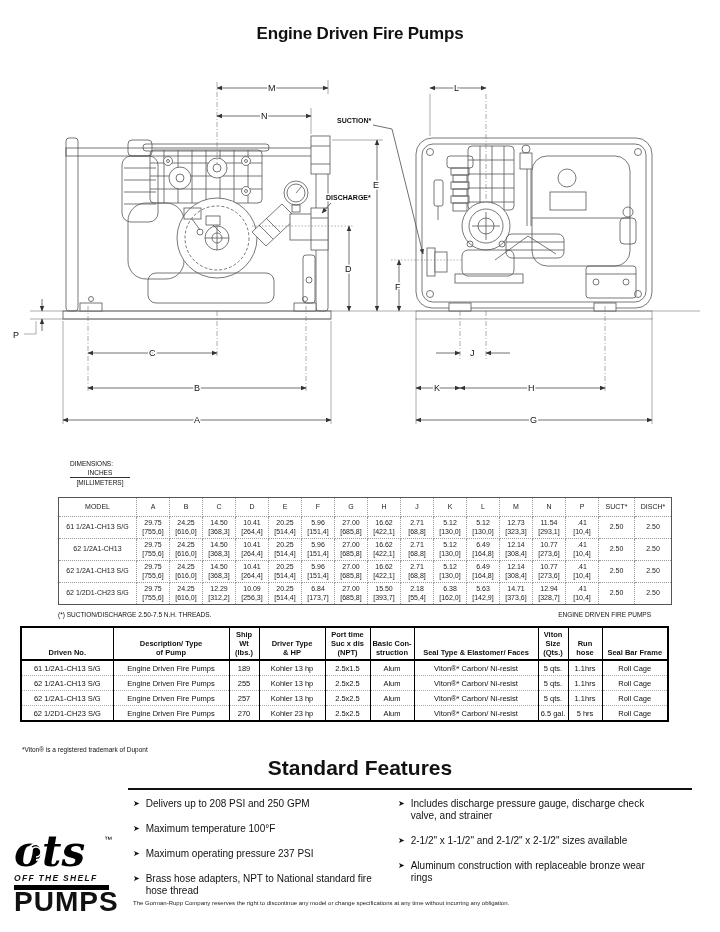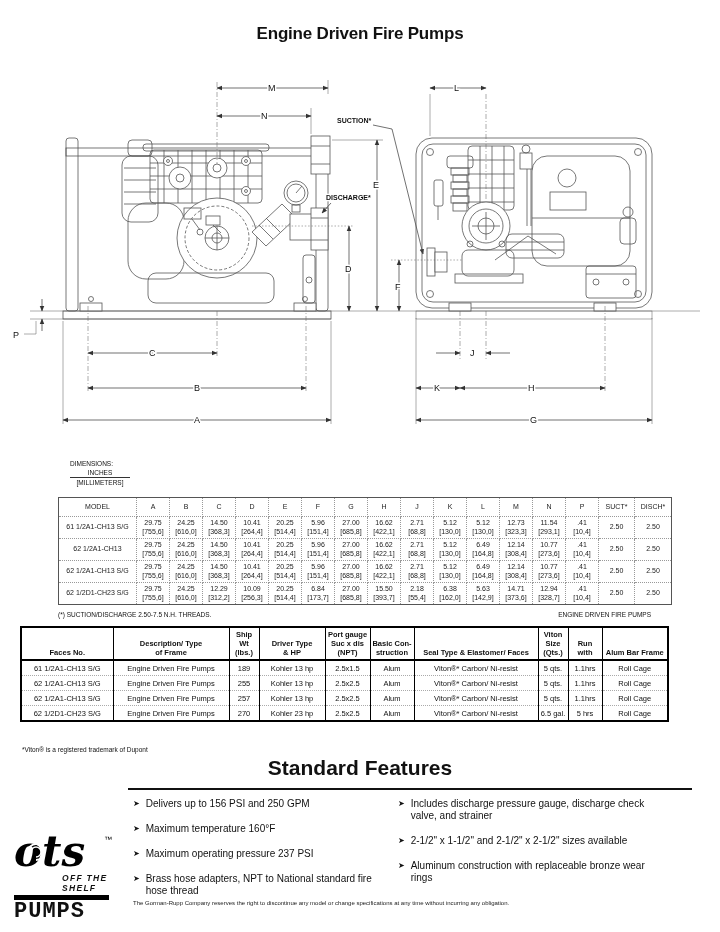--- a/index.html
+++ b/index.html
@@ -44,23 +44,23 @@
   #sfhead{left:0;top:756px;width:720px;text-align:center;font-size:21px;font-weight:bold;}
   #sfrule{left:128px;top:788px;width:564px;height:2px;background:#111;}
   .feat{font-size:10px;line-height:12px;}
   #featL{left:133px;top:798px;width:258px;}
   #featR{left:398px;top:798px;width:268px;}
   .feat ul{margin:0;padding:0;list-style:none;}
   .feat li{display:flex;margin-bottom:13px;}
   .feat .blt{font-size:8px;margin-right:6px;line-height:12px;flex:0 0 auto;}
   
   #logo{left:14px;top:830px;width:100px;}
-  #brandline{font-size:8.5px;font-weight:bold;font-style:italic;letter-spacing:1.3px;margin-top:-3px;margin-left:48px;}
+  #brandline{font-size:8.5px;font-weight:bold;font-style:italic;letter-spacing:1.3px;margin-top:-3px;}
   #brandbar{width:95px;height:5px;background:#000;margin-top:2px;}
-  #brandword{font-size:22px;font-weight:bold;letter-spacing:1px;line-height:24px;font-family:Liberation Mono, monospace;}
+  #brandword{font-size:28px;font-weight:bold;letter-spacing:1px;line-height:24px;}
   #pageno{left:14px;top:953px;font-size:8.5px;font-weight:normal;}
   #fineprint{left:133px;top:900px;width:560px;font-size:6px;color:#222;}
 </style>
 </head>
 <body>
 
 <div id="title" class="abs">Engine Driven Fire Pumps</div>
 
 <svg id="drawings" class="abs" width="720" height="392" viewBox="0 0 720 392">
   <defs>
@@ -468,40 +468,40 @@
       <col style="width:66px">
     <col style="width:45px">
       <col style="width:44px">
       <col style="width:124px">
       <col style="width:30px">
     <col style="width:34px">
       <col style="width:66px">
   </colgroup>
   <thead>
       <tr>
-        <th>Faces No.</th>
+        <th>Driven No.</th>
         <th>Description/ Type
-of Frame</th>
+of Pump</th>
         <th>Ship
 Wt
 (lbs.)</th>
         <th>Driver Type
 &amp; HP</th>
-        <th>Port gauge
+        <th>Port time
 Suc x dis
 (NPT)</th>
         <th>Basic Con-
 struction</th>
         <th>Seal Type &amp; Elastomer/ Faces</th>
         <th>Viton
 Size
 (Qts.)</th>
         <th>Run
-with</th>
-        <th>Alum Bar Frame</th>
+hose</th>
+        <th>Seal Bar Frame</th>
       </tr>
     </thead>
   <tbody>
       <tr>
         <td>61 1/2A1-CH13 S/G</td>
         <td>Engine Driven Fire Pumps</td>
         <td>189</td>
         <td>Kohler 13 hp</td>
         <td>2.5x1.5</td>
         <td>Alum</td>
@@ -549,25 +549,25 @@
     </tbody>
 </table>
 <div id="viton" class="abs">*Viton® is a registered trademark of Dupont</div>
 
 <div id="sfhead" class="abs">Standard Features</div>
 <div id="sfrule" class="abs"></div>
 <div id="featL" class="abs feat">
   <ul>
       <li>
         <span class="blt">➤</span>
-        <span>Delivers up to 156 PSI and 250 GPM</span>
+        <span>Delivers up to 208 PSI and 250 GPM</span>
       </li>
       <li>
         <span class="blt">➤</span>
-        <span>Maximum temperature 160°F</span>
+        <span>Maximum temperature 100°F</span>
       </li>
       <li>
         <span class="blt">➤</span>
         <span>Maximum operating pressure 237 PSI</span>
       </li>
       <li>
         <span class="blt">➤</span>
         <span>Brass hose adapters, NPT to National standard fire hose thread</span>
       </li>
     </ul>

